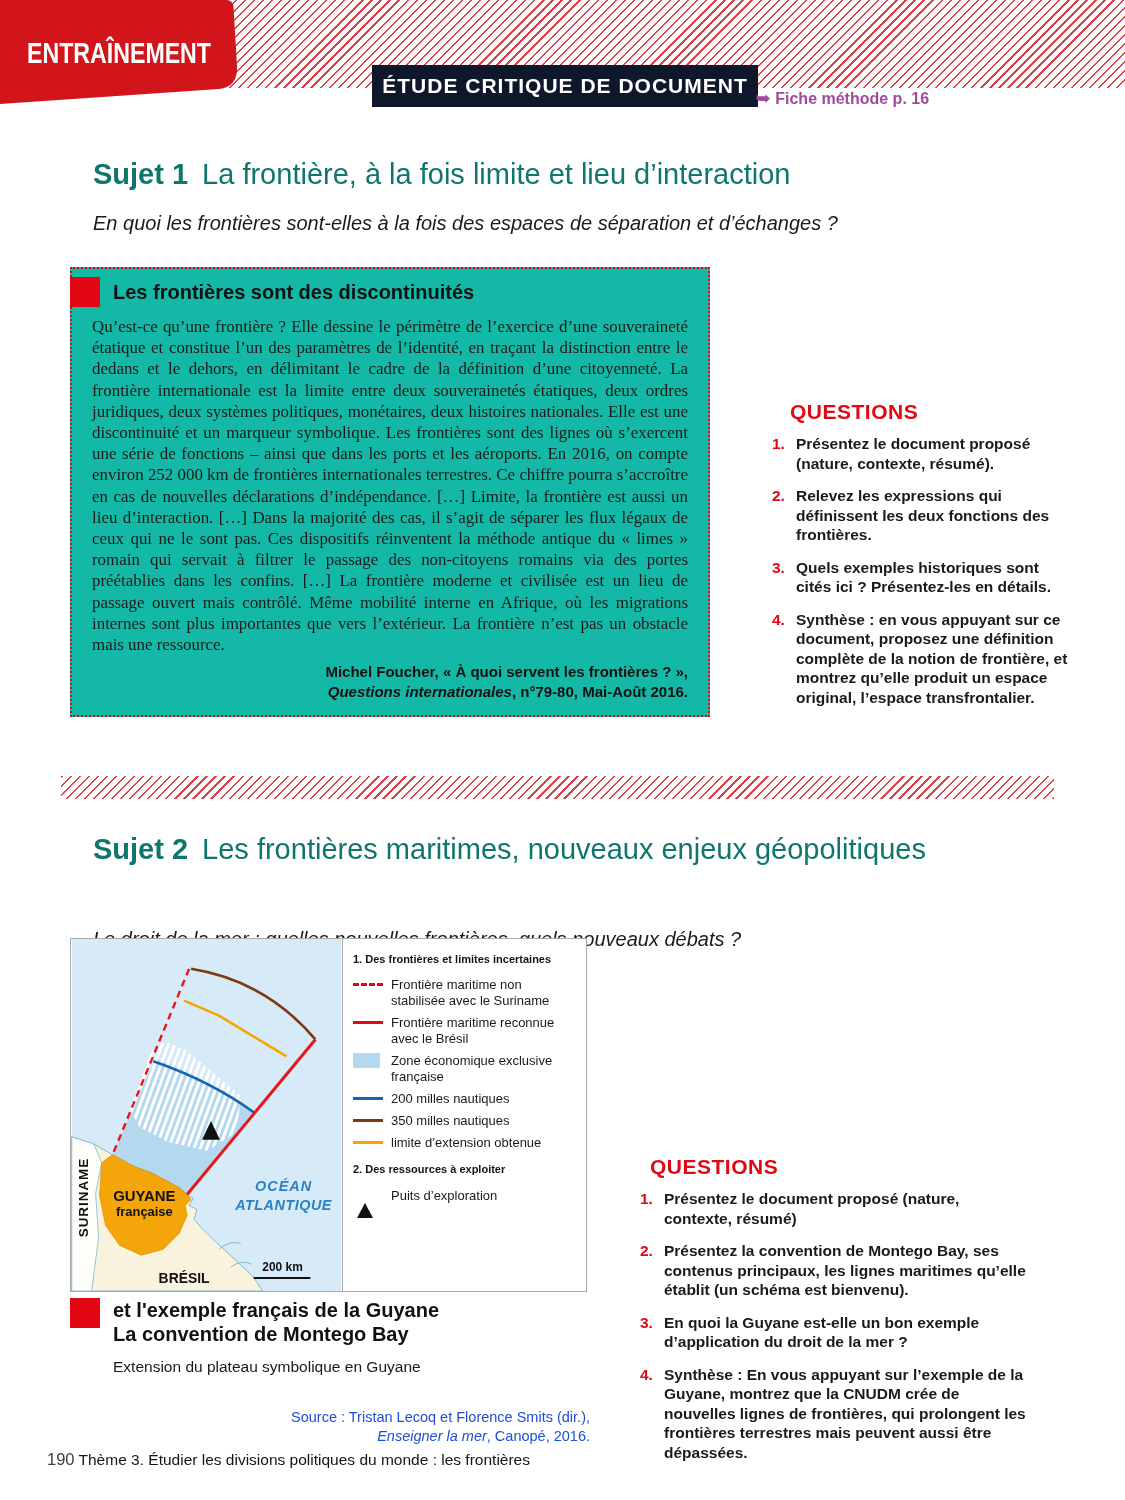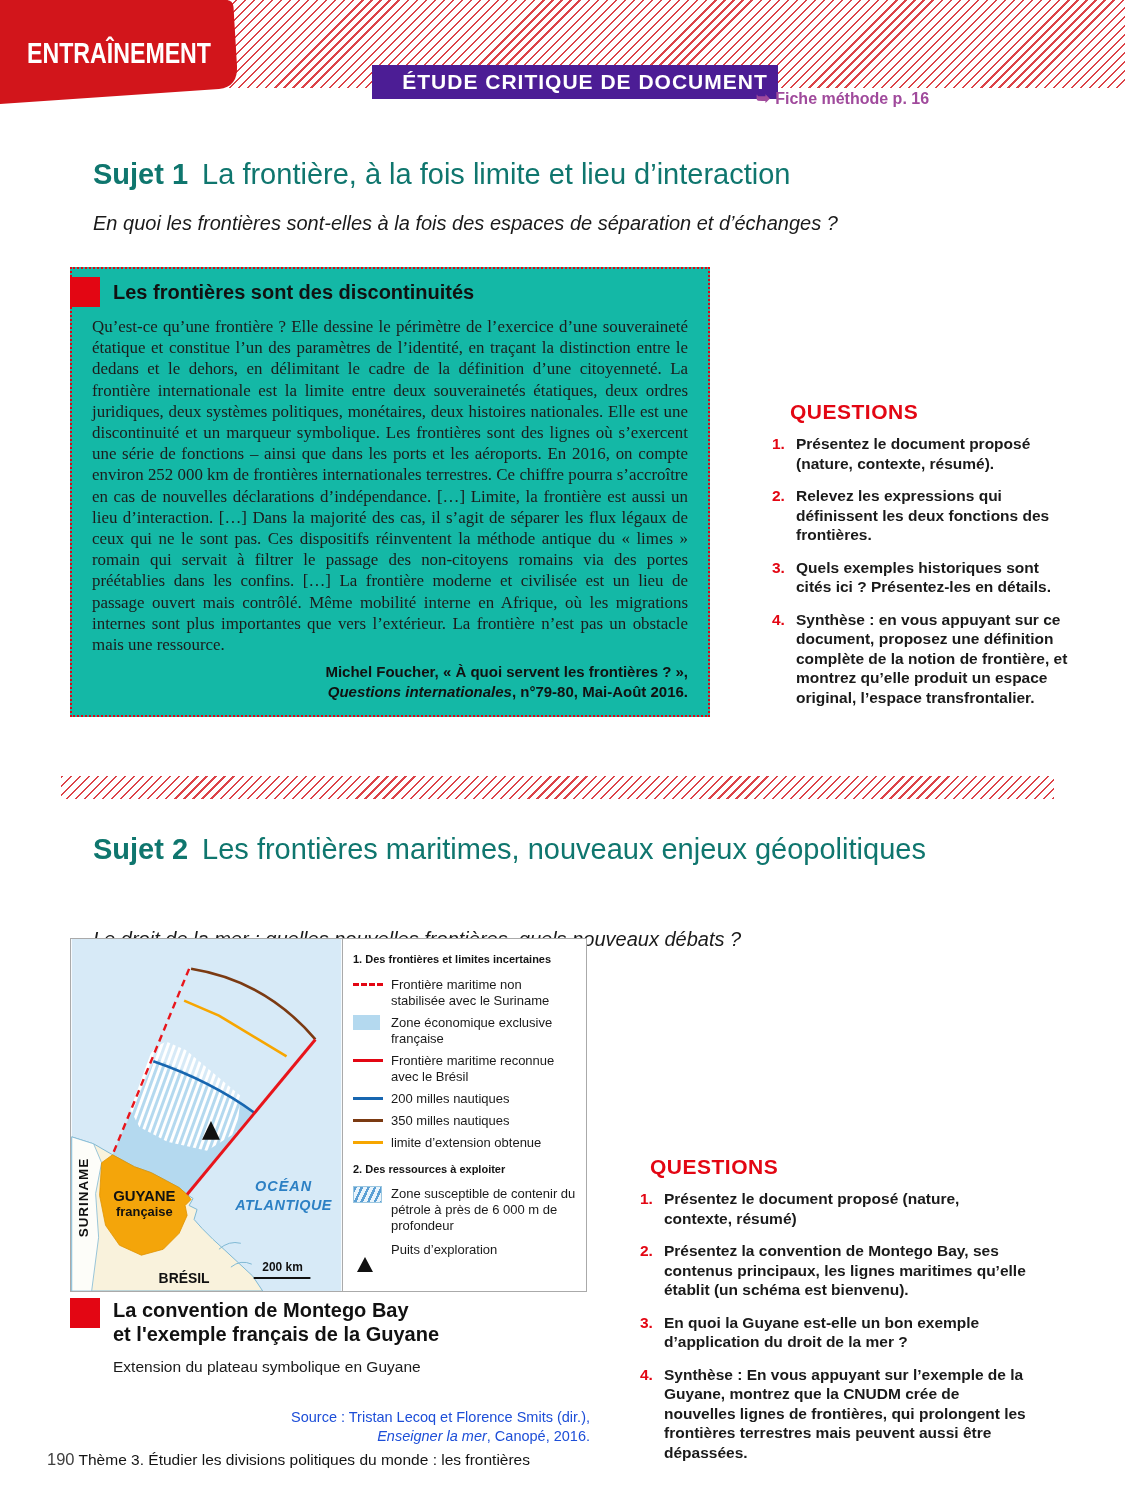--- a/index.html
+++ b/index.html
@@ -4,22 +4,22 @@
 <style>
   html,body{margin:0;padding:0;}
   body{width:1125px;height:1500px;position:relative;background:#fff;overflow:hidden;
        font-family:"Liberation Sans",sans-serif;color:#141414;}
   .abs{position:absolute;}
 
   
   .hatch{background:repeating-linear-gradient(135deg,rgba(214,34,40,.85) 0 1.6px,rgba(255,255,255,0) 1.6px 6.4px);}
   .top-hatch{left:226px;top:0;width:899px;height:88px;}
   .banner-svg{left:0;top:0;}
-  .title-box{left:372px;top:65px;width:386px;height:34px;background:#4c1d95;
-             display:flex;align-items:center;justify-content:center;padding-left:20px;}
+  .title-box{left:372px;top:65px;width:386px;height:42px;background:#0f172a;
+             display:flex;align-items:center;justify-content:center;}
   .title-box span{color:#fff;font-weight:bold;font-size:21px;letter-spacing:1px;}
   .method-link{left:756px;top:88px;color:#a04a9c;font-weight:bold;font-size:16px;}
   .method-link .arr{font-size:17px;margin-right:5px;}
 
   
   .sujet-line{font-size:29px;white-space:nowrap;color:#0f766e;}
   .sujet-line b{font-weight:800;margin-right:14px;}
   .sujet-sub{font-style:italic;font-size:20px;color:#1a1a1a;}
 
   
@@ -176,61 +176,55 @@
     </svg>
   </div>
 
   <div class="legend">
     <div class="lg-sec">1. Des frontières et limites incertaines</div>
     <div class="lg-item">
       <span class="sw sw-line sw-dash"></span>
       <span class="lg-label">Frontière maritime non stabilisée avec le Suriname</span>
     </div>
     <div class="lg-item">
+      <span class="sw sw-line sw-red"></span>
+      <span class="lg-label">Frontière maritime reconnue avec le Brésil</span>
+    </div>
+    <div class="lg-item">
       <span class="sw">
           <span class="sw-rect" style="display:block;"></span>
         </span>
       <span class="lg-label">Zone économique exclusive française</span>
     </div>
     <div class="lg-item">
-      <span class="sw sw-line sw-red"></span>
-      <span class="lg-label">Frontière maritime reconnue avec le Brésil</span>
-    </div>
-    <div class="lg-item">
       <span class="sw sw-line sw-blue"></span>
       <span class="lg-label">200 milles nautiques</span>
     </div>
     <div class="lg-item">
       <span class="sw sw-line sw-brown"></span>
       <span class="lg-label">350 milles nautiques</span>
     </div>
     <div class="lg-item">
       <span class="sw sw-line sw-orange"></span>
       <span class="lg-label">limite d’extension obtenue</span>
     </div>
     <div class="lg-sec" style="margin-top:10px;">2. Des ressources à exploiter</div>
-    <div class="lg-item">
-      <span class="sw">
-          <span class="sw-hatch" style="display:block;"></span>
-        </span>
-      <span class="lg-label">Zone susceptible de contenir du pétrole à près de 6 000 m de profondeur</span>
-    </div>
     <div class="lg-item">
       <span class="sw"><span class="sw-tri"></span></span>
       <span class="lg-label" style="margin-top:2px;">Puits d’exploration</span>
     </div>
   </div>
 </div>
 
 <div class="abs caption">
   <div class="cap-row">
     <div class="red-sq"></div>
     <div class="cap-title">
+      <div>et l'exemple français de la Guyane</div>
       <div>La convention de Montego Bay</div>
-      <div>et l'exemple français de la Guyane</div>
     </div>
   </div>
   <div class="cap-sub">Extension du plateau symbolique en Guyane</div>
   <div class="cap-src">
     <div>Source : Tristan Lecoq et Florence Smits (dir.),</div>
     <div><i>Enseigner la mer</i><span>, Canopé, 2016.</span></div>
   </div>
 </div>
 
 <div class="abs questions" style="left:640px;top:1155px;width:390px;">

